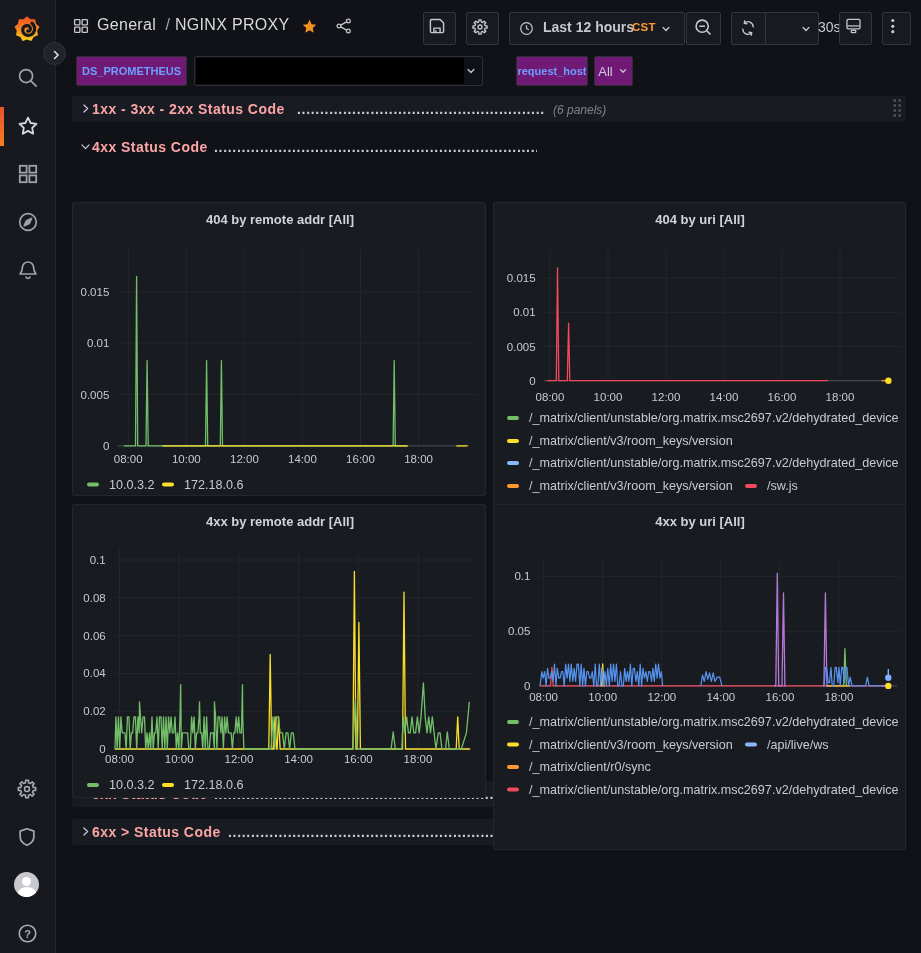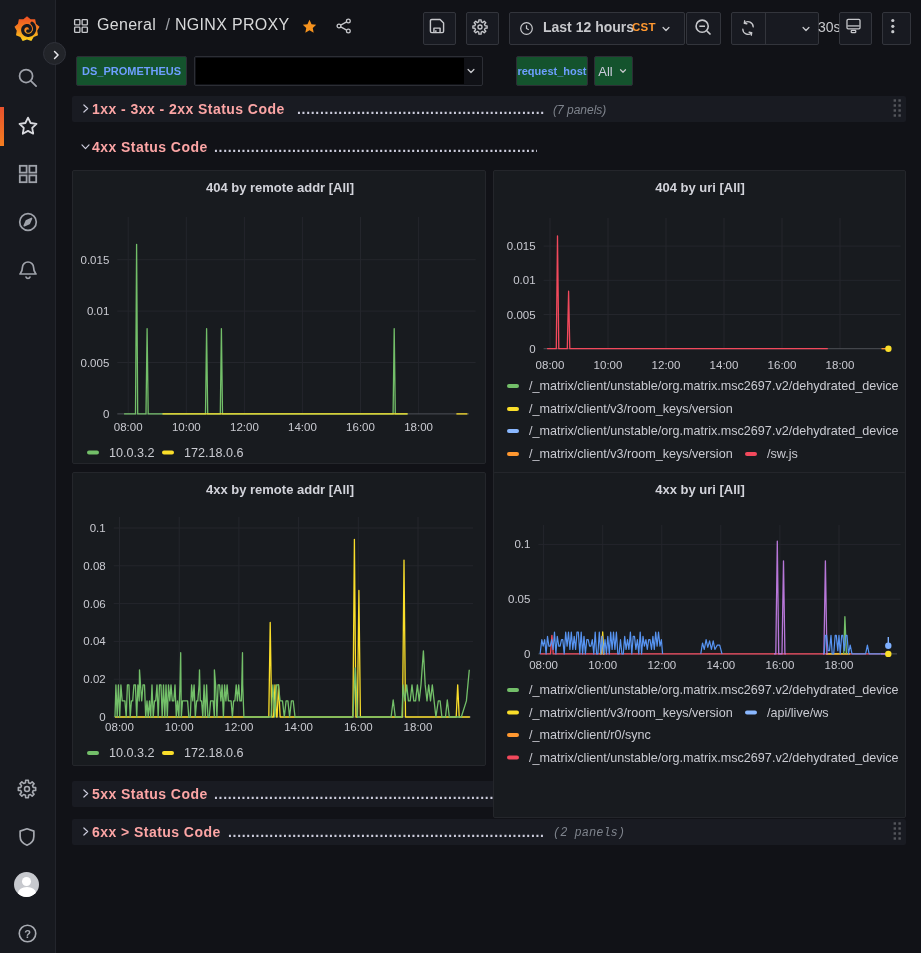--- a/index.html
+++ b/index.html
@@ -5,28 +5,28 @@
 * { margin:0; padding:0; box-sizing:border-box; }
 html,body { width:921px; height:953px; background:#111217; font-family:"Liberation Sans",sans-serif; overflow:hidden; }
 .abs { position:absolute; }
 #root { position:relative; width:921px; height:953px; }
 #sidebar { position:absolute; left:0; top:0; width:55px; height:953px; background:#17191f; }
 #sidebarline { position:absolute; left:55px; top:0; width:1px; height:953px; background:#23252c; }
 .sideicon { position:absolute; left:16px; }
 #accent { position:absolute; left:0; top:107px; width:4px; height:39px; background:linear-gradient(180deg,#e8522d,#f57e20); }
 #expand { position:absolute; left:43px; top:42px; width:23px; height:23px; border-radius:50%; background:#222429; border:1px solid #30323a; z-index:5; }
 .btn { position:absolute; height:33px; top:12px; background:#181a21; border:1px solid #33353c; border-radius:2px; }
-.vbox { position:absolute; top:56px; height:30px; background:#14532d; border:1px solid #2c2e35; border-radius:2px; display:flex; align-items:center; justify-content:center; }
+.vbox { position:absolute; top:56px; height:30px; background:#701a75; border:1px solid #2c2e35; border-radius:2px; display:flex; align-items:center; justify-content:center; }
 .vlabel { color:#6e9fff; font-size:11px; font-weight:bold; }
 .rowbar { position:absolute; left:72px; width:834px; height:26px; background:#191b22; border-radius:2px; }
 .rowtitle { position:absolute; left:20px; top:5px; font-size:14px; font-weight:bold; color:#fca5a5; white-space:nowrap; letter-spacing:.45px; }
 .rowdots { position:absolute; top:5px; font-size:14px; font-weight:bold; color:#ccccdc; overflow:hidden; white-space:nowrap; letter-spacing:.7px; }
 .rowcount { position:absolute; top:7px; font-size:12px; font-style:italic; color:#7e838c; }
 .chev { position:absolute; left:7px; top:6px; }
-.panel { position:absolute; background:#181b1f; border:1px solid #24262b; border-radius:2px; }
+.panel { position:absolute; background:#181b1f; border:1px solid #24262b; border-radius:2px;margin-top:32px; }
 .draghandle { position:absolute; right:4px; top:3px; width:9px; height:20px; }
 </style>
 </head>
 <body>
 <div id="root">
 
   <div class="abs" style="left:55px;top:0;width:866px;height:48px;background:#111217;"></div>
 
   <svg class="abs" style="left:72px;top:17px" width="18" height="18" viewBox="0 0 24 24">
       <g fill="none" stroke="#c7c8cc" stroke-width="1.8">
@@ -120,21 +120,21 @@
         <path d="M7 9.5l5 5 5-5"></path>
       </svg>
   </div>
 
   <div class="rowbar" style="top:96px;">
     <svg class="chev" width="13" height="13" viewBox="0 0 24 24" fill="none" stroke="#ccccdc" stroke-width="2.2" stroke-linecap="round" stroke-linejoin="round">
         <path d="M9 5.5l7 6.5-7 6.5"></path>
       </svg>
     <span class="rowtitle">1xx - 3xx - 2xx Status Code</span>
     <span class="rowdots" style="left:225px;width:248px;">...........................................................................</span>
-    <span class="rowcount" style="left:481px;">(7 panels)</span>
+    <span class="rowcount" style="left:481px;">(6 panels)</span>
     <div class="draghandle"><svg width="9" height="20" viewBox="0 0 9 20">
           <rect x="0.6" y="0.3" width="2.4" height="2.4" fill="#54565c"></rect>
           <rect x="5.4" y="0.3" width="2.4" height="2.4" fill="#54565c"></rect>
           <rect x="0.6" y="5.3" width="2.4" height="2.4" fill="#54565c"></rect>
           <rect x="5.4" y="5.3" width="2.4" height="2.4" fill="#54565c"></rect>
           <rect x="0.6" y="10.3" width="2.4" height="2.4" fill="#54565c"></rect>
           <rect x="5.4" y="10.3" width="2.4" height="2.4" fill="#54565c"></rect>
           <rect x="0.6" y="15.3" width="2.4" height="2.4" fill="#54565c"></rect>
           <rect x="5.4" y="15.3" width="2.4" height="2.4" fill="#54565c"></rect>
         </svg></div>

